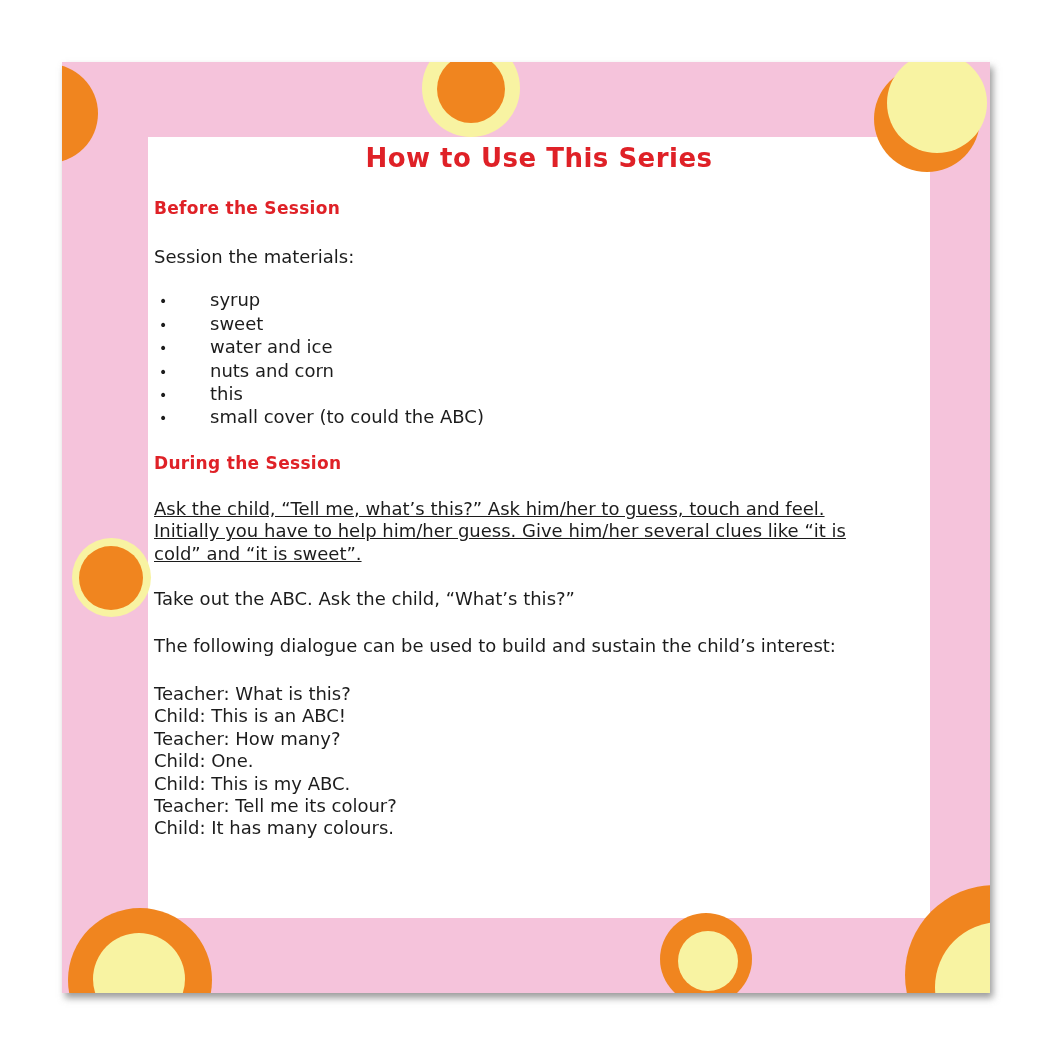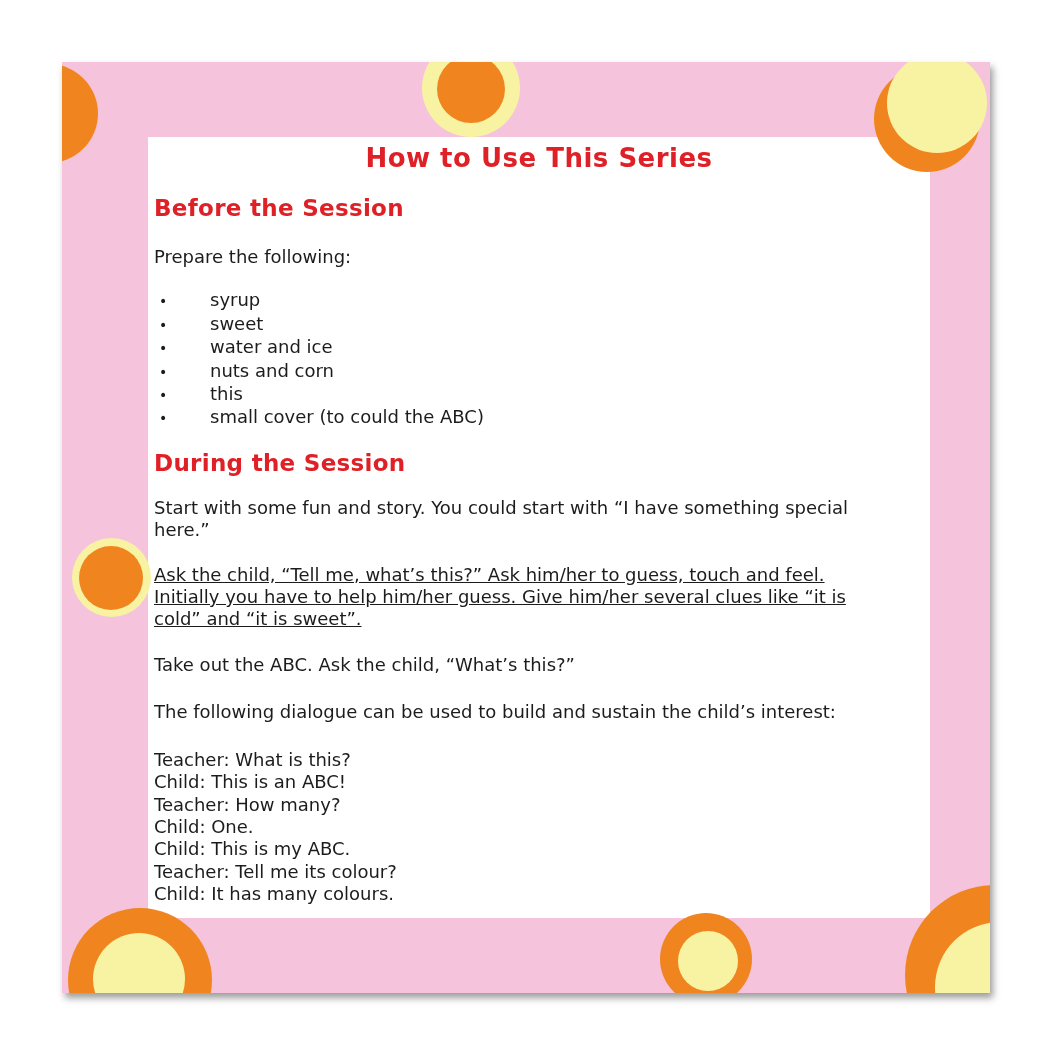--- a/index.html
+++ b/index.html
@@ -43,21 +43,21 @@
   .content{
     position:absolute;left:86px;top:75px;width:782px;height:781px;
     background:#ffffff;z-index:1;
     padding:0 6px;color:var(--text);
   }
   .title{
     margin-top:5px;text-align:center;color:var(--red);
     font-size:26px;font-weight:bold;line-height:32px;letter-spacing:.5px;
   }
   .section-heading{
-    color:var(--red);font-size:23px;font-weight:bold;line-height:26px;
+    color:var(--red);font-size:17px;font-weight:bold;line-height:26px;
     letter-spacing:.3px;
   }
   .sh-before{margin-top:21px;}
   .sh-during{margin-top:20px;}
   .body-line{font-size:18px;line-height:22.4px;white-space:nowrap;}
   .prepare{margin-top:25px;}
   .bullets{margin-top:21px;}
   .bullet-row{display:flex;align-items:baseline;}
   .dot{width:56px;padding-left:5px;font-size:14px;flex:none;}
   .para-1{margin-top:21px;}
@@ -84,21 +84,21 @@
     <div class="circle orange c-bc-o"></div>
     <div class="circle yellow c-bc-y"></div>
     <div class="circle orange c-br-o"></div>
     <div class="circle yellow c-br-y"></div>
 
     <div class="content">
       <div class="title">How to Use This Series</div>
 
       <div class="section-heading sh-before">Before the Session</div>
 
-      <div class="body-line prepare">Prepare the following:</div>
+      <div class="body-line prepare">Session the materials:</div>
 
       <div class="bullets">
         <div class="bullet-row body-line">
           <span class="dot">•</span>
           <span>syrup</span>
         </div>
         <div class="bullet-row body-line">
           <span class="dot">•</span>
           <span>sweet</span>
         </div>
@@ -115,24 +115,20 @@
           <span>this</span>
         </div>
         <div class="bullet-row body-line">
           <span class="dot">•</span>
           <span>small cover (to could the ABC)</span>
         </div>
       </div>
 
       <div class="section-heading sh-during">During the Session</div>
 
-      <div class="para-1">
-        <div class="body-line">Start with some fun and story. You could start with “I have something special</div>
-        <div class="body-line">here.”</div>
-      </div>
 
       <div class="para-2">
         <div class="body-line">Ask the child, “Tell me, what’s this?” Ask him/her to guess, touch and feel.</div>
         <div class="body-line">Initially you have to help him/her guess. Give him/her several clues like “it is</div>
         <div class="body-line">cold” and “it is sweet”.</div>
       </div>
 
       <div class="para-3">
         <div class="body-line">Take out the ABC. Ask the child, “What’s this?”</div>
       </div>

